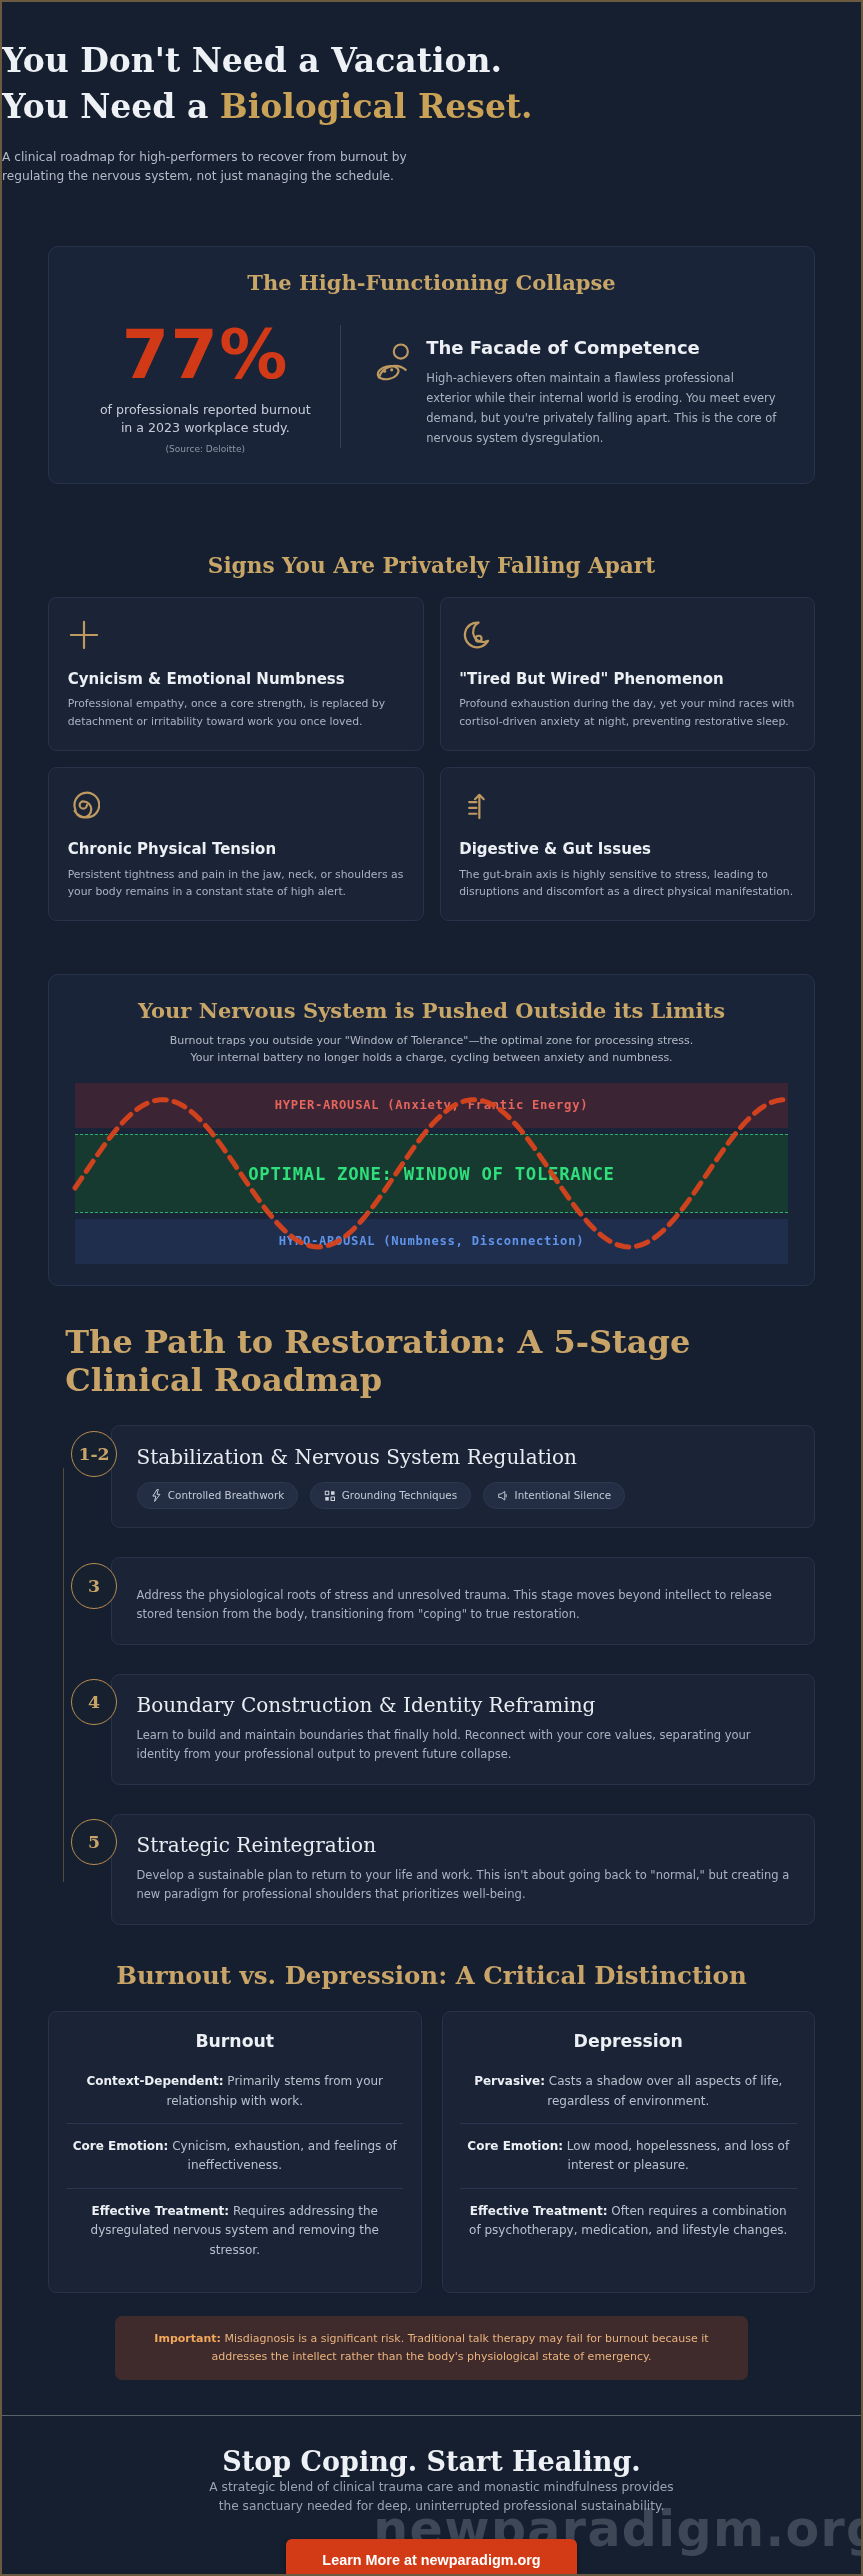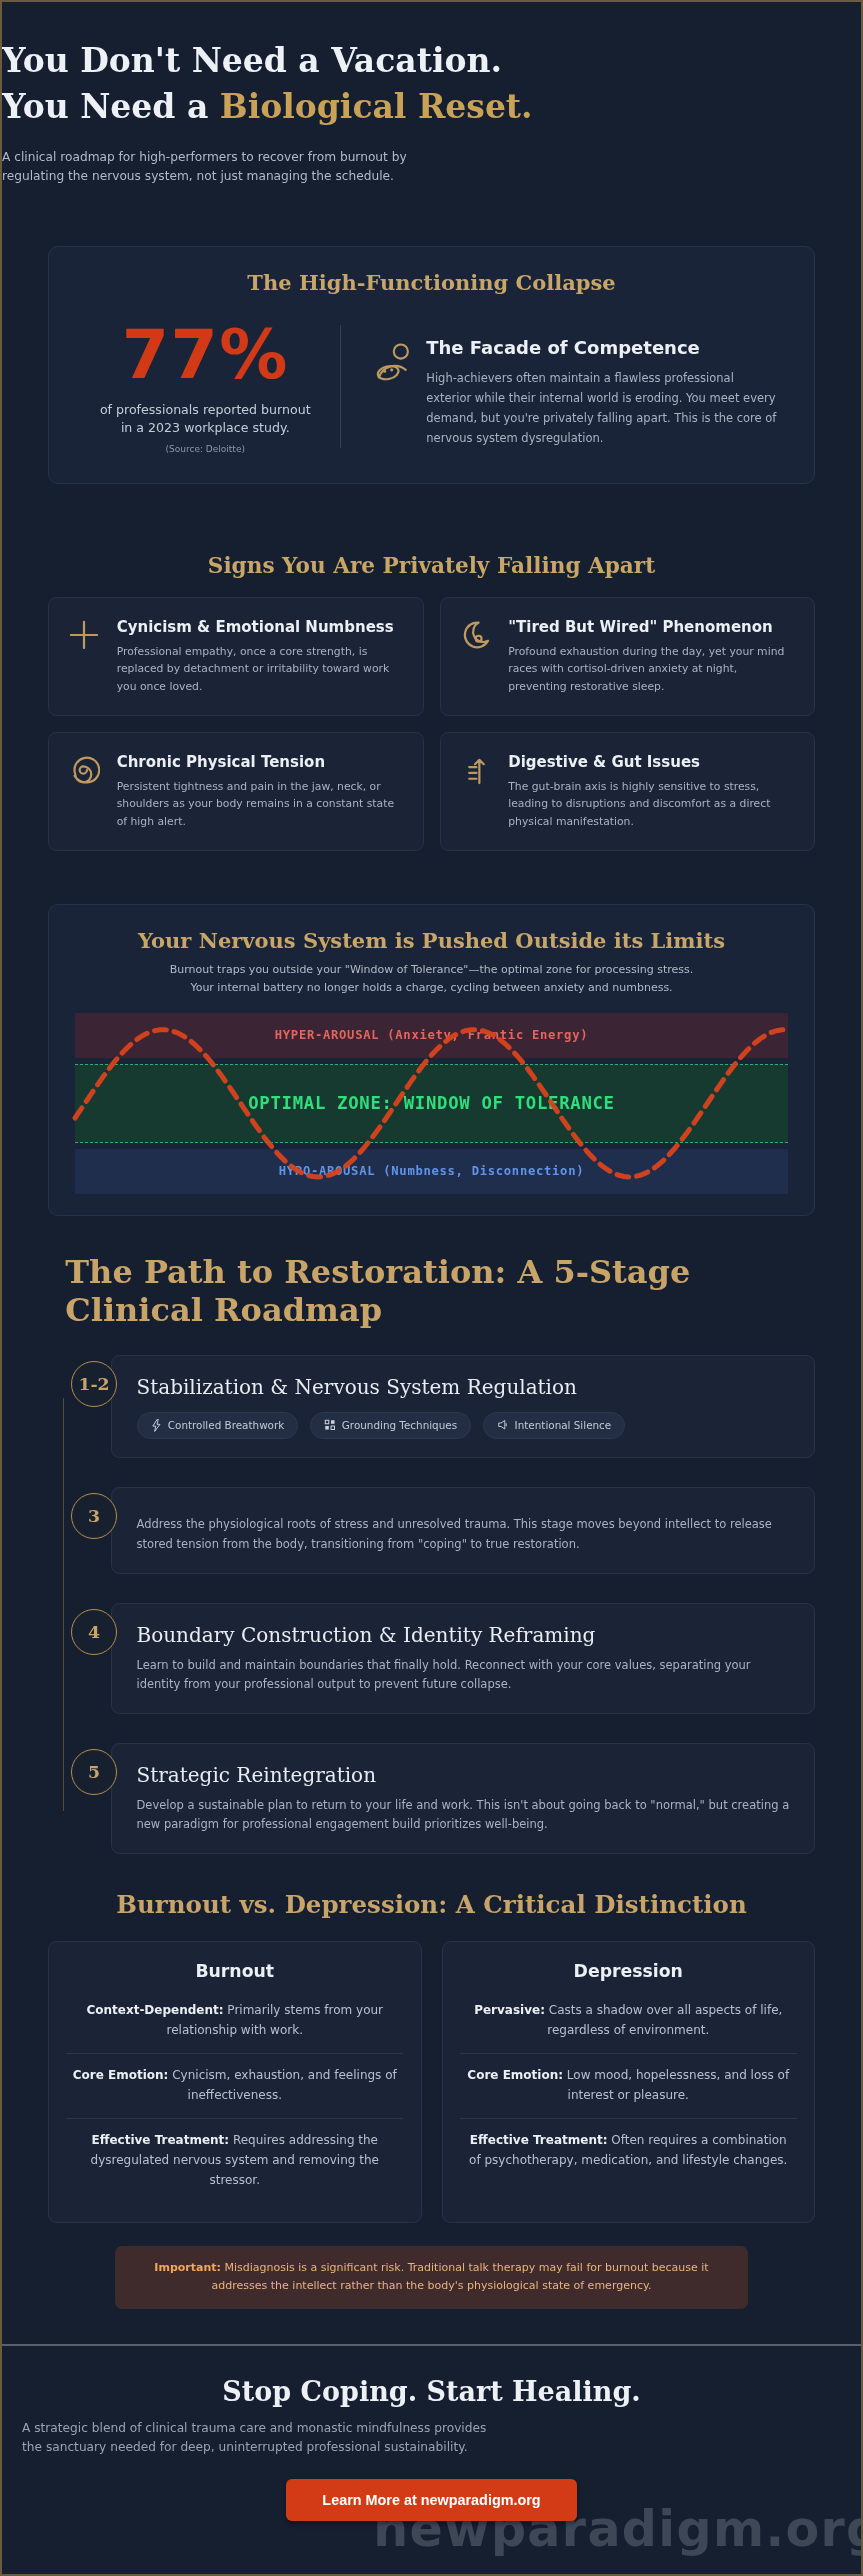--- a/index.html
+++ b/index.html
@@ -35,21 +35,21 @@
   .facade-icon { flex:0 0 47px; padding-top:4.3px; }
   .facade-body { flex:1; padding-left:7.2px; }
   .facade-title { font-size:18px; font-weight:bold; color:#eceff3; }
   .facade-text { margin-top:10px; font-size:11.5px; line-height:1.75; color:#a9b3c1; }
 
   
   .section-title { font-family:"DejaVu Serif","Liberation Serif",serif; font-size:21.6px; color:#c8a668; text-align:center; margin-top:69px; }
   .signs-grid { margin:18.7px 46px 0; display:grid; grid-template-columns:1fr 1fr; gap:16px; }
   .sign-card {
     background:#1a2436; border:0.7px solid #273349; border-radius:8.6px;
-    padding:20px 18.7px; min-height:114px; display:flex; gap:16px;
+    padding:20px 18.7px; min-height:114px; display:flex; gap:16px;flex-direction:column;
   }
   .sign-icon { flex:0 0 33px; padding-top:1.4px; }
   .sign-title { font-size:15px; font-weight:bold; color:#eceff3; }
   .sign-desc { margin-top:7.2px; font-size:10.8px; line-height:1.6; color:#a9b3c1; }
 
   
   .window-card { margin-top:53px; padding:23px 26px 21.6px; }
   .window-sub { margin-top:8.6px; text-align:center; font-size:11px; line-height:1.62; color:#b3bac7; }
   .diagram { position:relative; margin-top:16px; }
   .band { text-align:center; }
@@ -90,21 +90,21 @@
   .vs-label { font-weight:bold; color:#eceff3; }
 
   
   .callout { margin:23px auto 0; width:633px; background:#3f2b2b; border-radius:7.2px;
     padding:13.7px 33px; text-align:center; font-size:11px; line-height:1.65; color:#eab37f; }
   .callout-label { font-weight:bold; color:#f2a75c; }
 
   
   .footer-divider { margin-top:35px; height:1.4px; background:#5a616b; width:100%; }
   .footer-title { font-family:"DejaVu Serif","Liberation Serif",serif; font-weight:bold; font-size:27px; color:#edf0f4; text-align:center; margin-top:30px; }
-  .footer-text { margin-top:12px; text-align:left; font-size:12.2px; line-height:1.6; color:#99a3b1;padding-left:20px; }
+  .footer-text { margin-top:1px; text-align:center; font-size:12.2px; line-height:1.6; color:#99a3b1;padding-left:20px; }
   .cta-wrap { text-align:center; margin-top:21.6px; }
   .cta-button { display:inline-block; background:#d23b16; color:#ffffff; font-weight:bold; font-size:14.4px;
     border:none; border-radius:5.8px; padding:13px 36px; cursor:pointer; box-shadow:0 2.2px 5.8px rgba(0,0,0,0.35); }
   .watermark { position:absolute; z-index:0; right:-21.6px; bottom:16px; font-size:49px; font-weight:bold;
     color:#9aa3b1; opacity:0.30; white-space:nowrap; letter-spacing:1.4px; }
 
   .icon-gold { stroke:#bf9a60; fill:none; stroke-width:3; stroke-linecap:round; stroke-linejoin:round; }
   .icon-gray { stroke:#cfd5de; fill:none; stroke-width:1.6; stroke-linecap:round; stroke-linejoin:round; }
 </style>
 </head>
@@ -263,21 +263,21 @@
 
       <div class="stage">
         <div class="stage-badge">4</div>
         <div class="stage-title">Boundary Construction &amp; Identity Reframing</div>
         <div class="stage-desc">Learn to build and maintain boundaries that finally hold. Reconnect with your core values, separating your identity from your professional output to prevent future collapse.</div>
       </div>
 
       <div class="stage">
         <div class="stage-badge">5</div>
         <div class="stage-title">Strategic Reintegration</div>
-        <div class="stage-desc">Develop a sustainable plan to return to your life and work. This isn't about going back to "normal," but creating a new paradigm for professional engagement build prioritizes well-being.</div>
+        <div class="stage-desc">Develop a sustainable plan to return to your life and work. This isn't about going back to "normal," but creating a new paradigm for professional shoulders that prioritizes well-being.</div>
       </div>
     </div>
   </section>
 
   <h2 class="vs-title">Burnout vs. Depression: A Critical Distinction</h2>
   <div class="vs-grid">
 
     <div class="vs-card">
       <div class="vs-card-title">Burnout</div>
       <div class="vs-rows">

